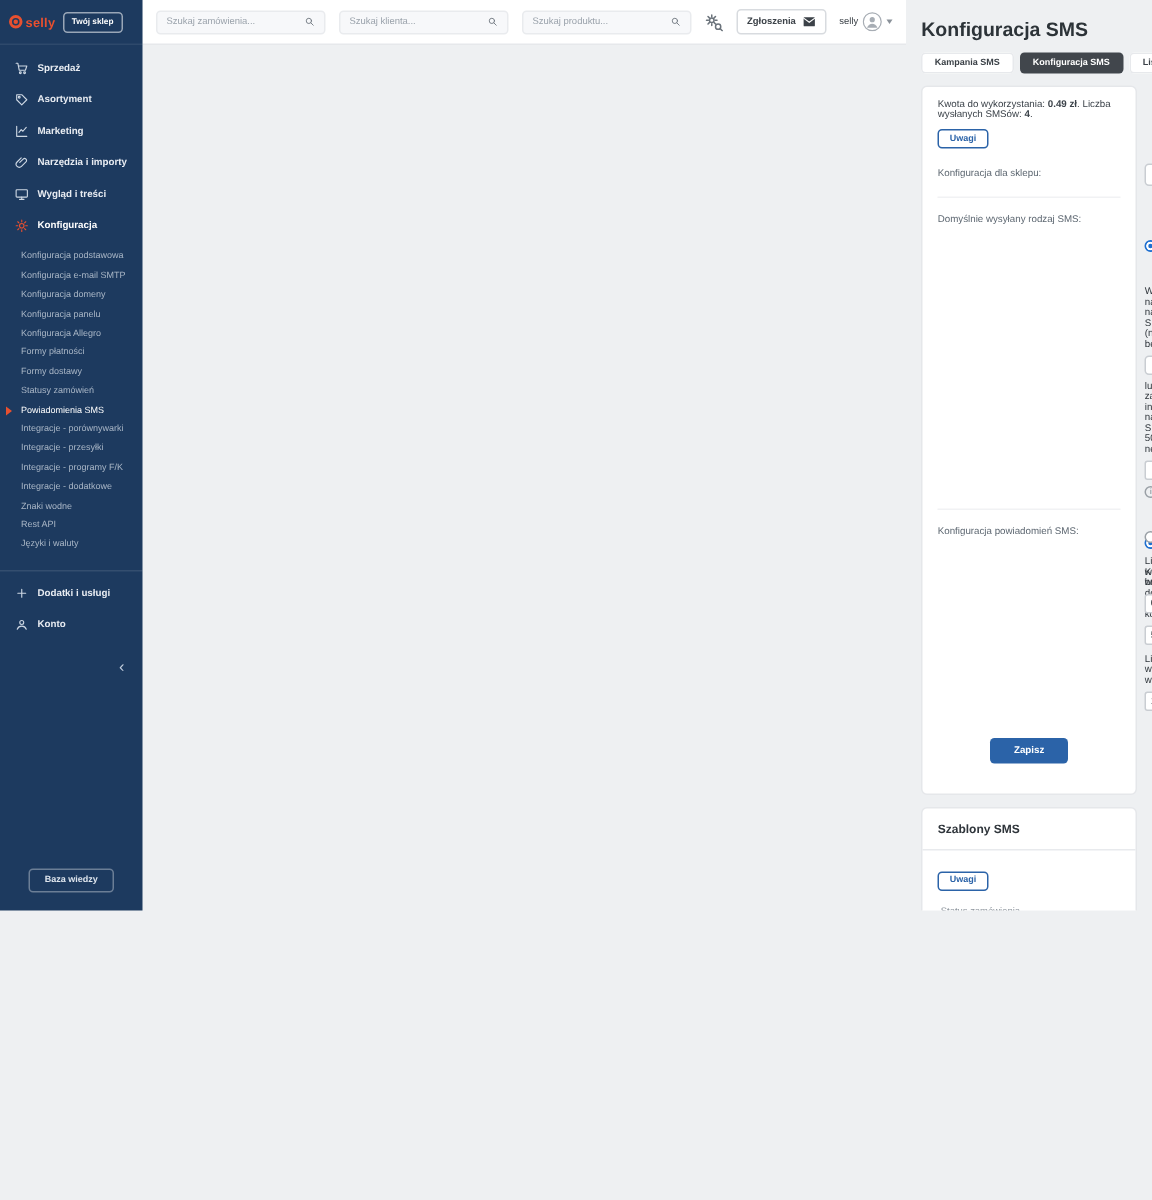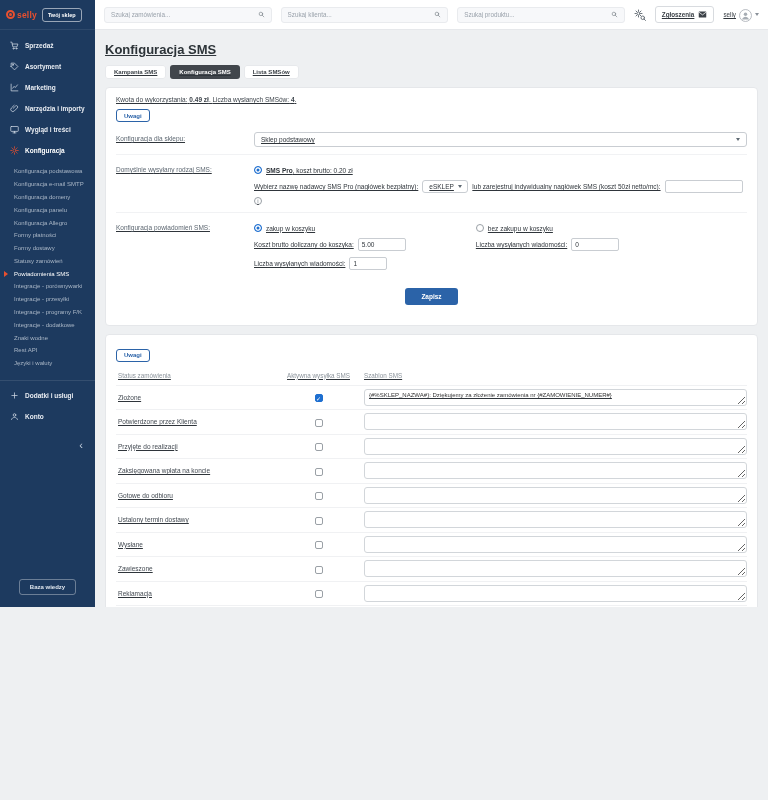--- a/index.html
+++ b/index.html
@@ -63,21 +63,21 @@
   .sb-collapse::before { content: "‹"; font-size: 11px; color: #c3cedd; }
   .sb-spacer { flex: 1; }
   .sb-kb { text-align: center; padding-bottom: 12px; }
   .kb-btn {
     background: transparent; color: #dfe6ee; border: 1px solid rgba(255,255,255,0.35);
     border-radius: 3px; font-size: 6px; font-weight: bold; padding: 4px 10px;
     font-family: inherit; cursor: pointer;
   }
 
   
-  .main { flex: 1; display: flex; flex-direction: column; min-width: 0; text-decoration: underline; }
+  .main { flex: 1; display: flex; flex-direction: row; min-width: 0; }
   .topbar {
     height: 30px; flex: none; background: #fff; border-bottom: 1px solid #e6e8eb;
     display: flex; align-items: center; gap: 9px; padding: 0 9px;
   }
   .searchbox {
     flex: 1; height: 16px; background: #f7f8fa; border: 1px solid #e9ebee;
     border-radius: 3px; display: flex; align-items: center; padding: 0 6px; gap: 4px;
     min-width: 0;
   }
   .searchbox input {
@@ -469,20 +469,21 @@
             </div>
           </div>
 
           <div class="save-row">
             <button class="btn-primary">Zapisz</button>
           </div>
         </div>
       </section>
 
       <section class="card">
+        <div class="card-header">Szablony SMS</div>
         <div class="card-body" style="padding-bottom:0;">
           <button class="notes-btn" style="margin-top:0;">Uwagi</button>
 
           <div class="t-head">
             <div class="col-status">Status zamówienia</div>
             <div class="col-active">Aktywna wysyłka SMS</div>
             <div class="col-template">Szablon SMS</div>
           </div>
 
           <div id="template-rows">

